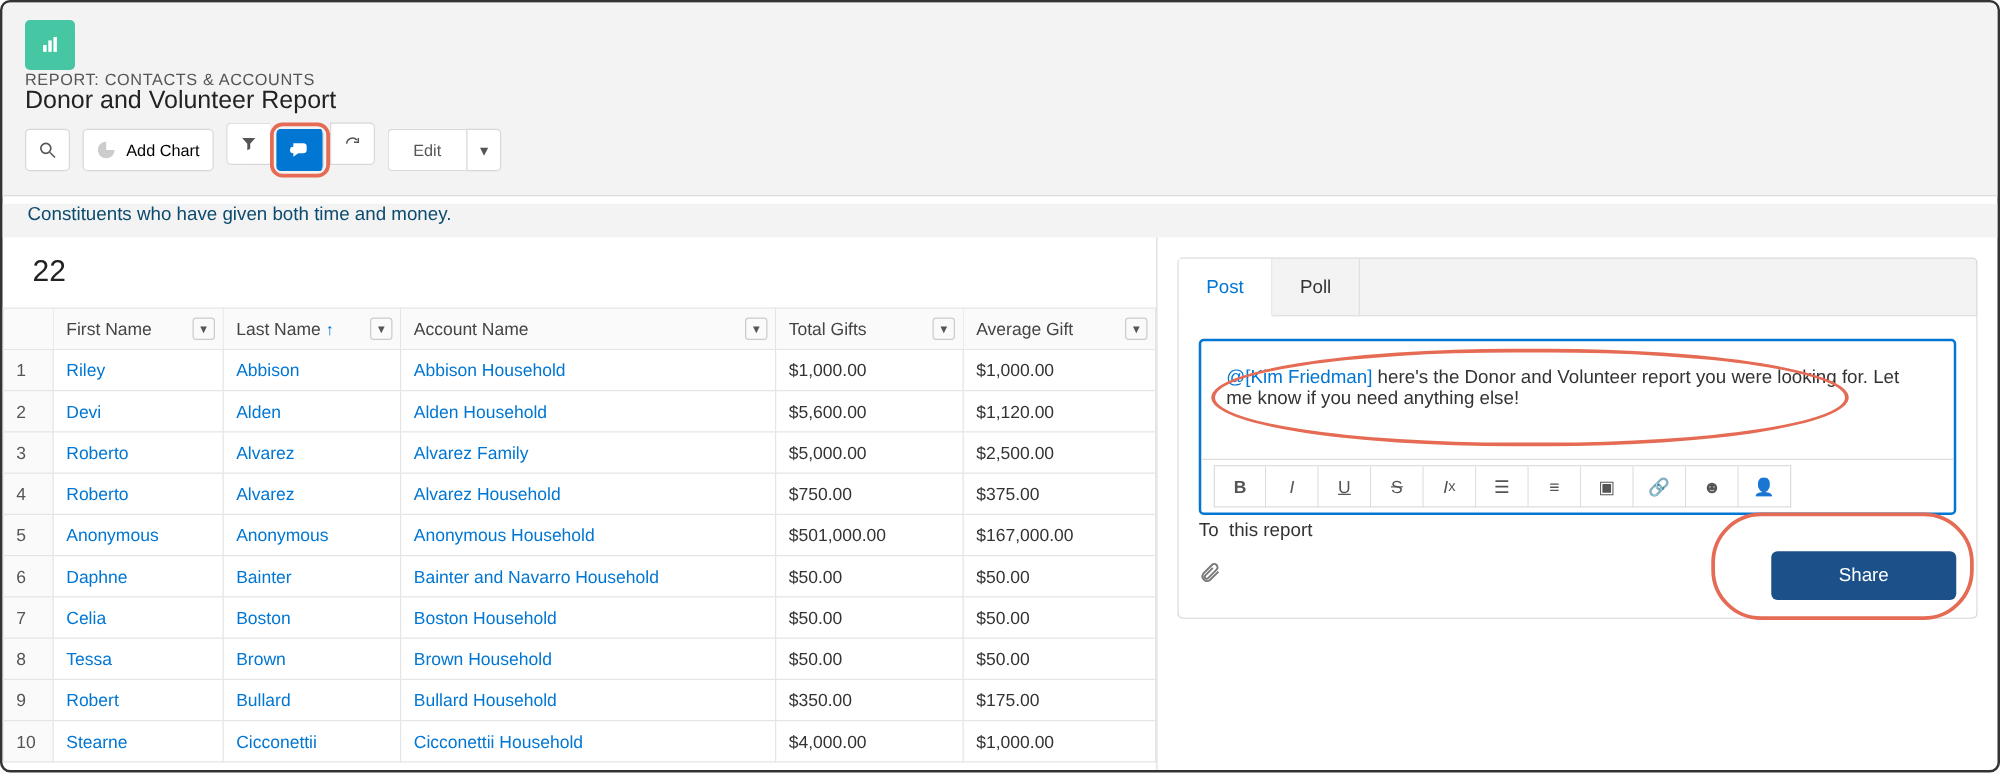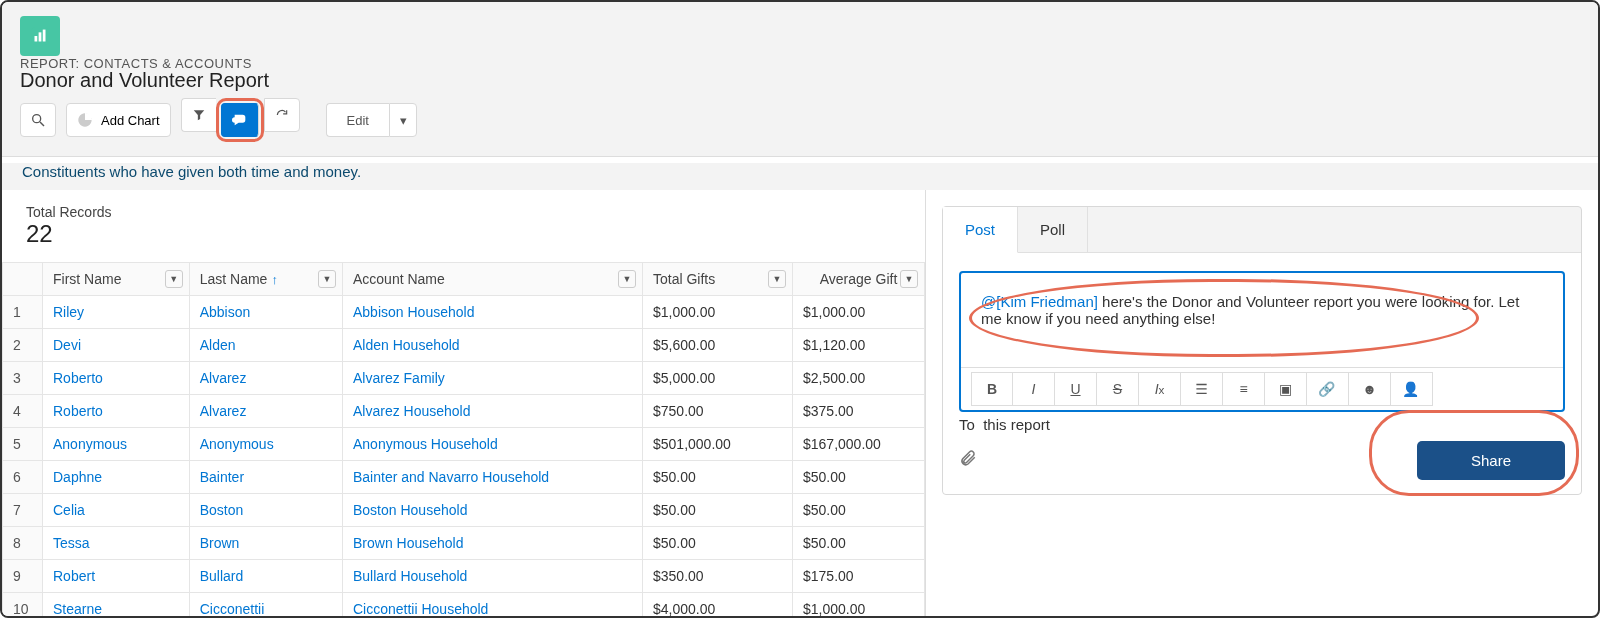--- a/index.html
+++ b/index.html
@@ -101,46 +101,45 @@
             </svg>
         </div>
       </div>
       <div class="btn">
         <svg width="14" height="14" viewBox="0 0 24 24" fill="none" stroke="#555" stroke-width="2">
             <path d="M20 4v6h-6M4 12a8 8 0 0 1 14-5"></path>
           </svg>
       </div>
     </div>
     <div class="btn-group">
-      <div class="btn" style="padding:0 20px;margin-left:16px;">
+      <div class="btn" style="padding:0 20px;">
         <span>Edit</span>
       </div>
       <div class="btn">▾</div>
     </div>
   </div>
 </div>
 <div class="sub-row">
   <div class="subtitle" style="margin-left:0;">Constituents who have given both time and money.</div>
 </div>
 
 <div class="content">
   <div class="left">
     <div class="summary">
-      <div class="summary-label">Total Records</div>
       <div class="summary-value">22</div>
     </div>
     <table class="report">
       <thead>
         <tr>
           <th style="width:40px;"></th>
           <th><span>First Name</span><span class="dropdown-caret">▼</span></th>
           <th><span>Last Name</span><span class="sort">↑</span><span class="dropdown-caret">▼</span></th>
           <th style="width:300px;"><span>Account Name</span><span class="dropdown-caret">▼</span></th>
           <th style="width:150px;"><span>Total Gifts</span><span class="dropdown-caret">▼</span></th>
-          <th style="width:132px;text-align:center;"><span>Average Gift</span><span class="dropdown-caret">▼</span></th>
+          <th style="width:154px;"><span>Average Gift</span><span class="dropdown-caret">▼</span></th>
         </tr>
       </thead>
       <tbody id="rows">
           <tr>
             <td class="idx">1</td>
             <td class="link">Riley</td>
             <td class="link">Abbison</td>
             <td class="link">Abbison Household</td>
             <td class="num">$1,000.00</td>
             <td class="num">$1,000.00</td>

